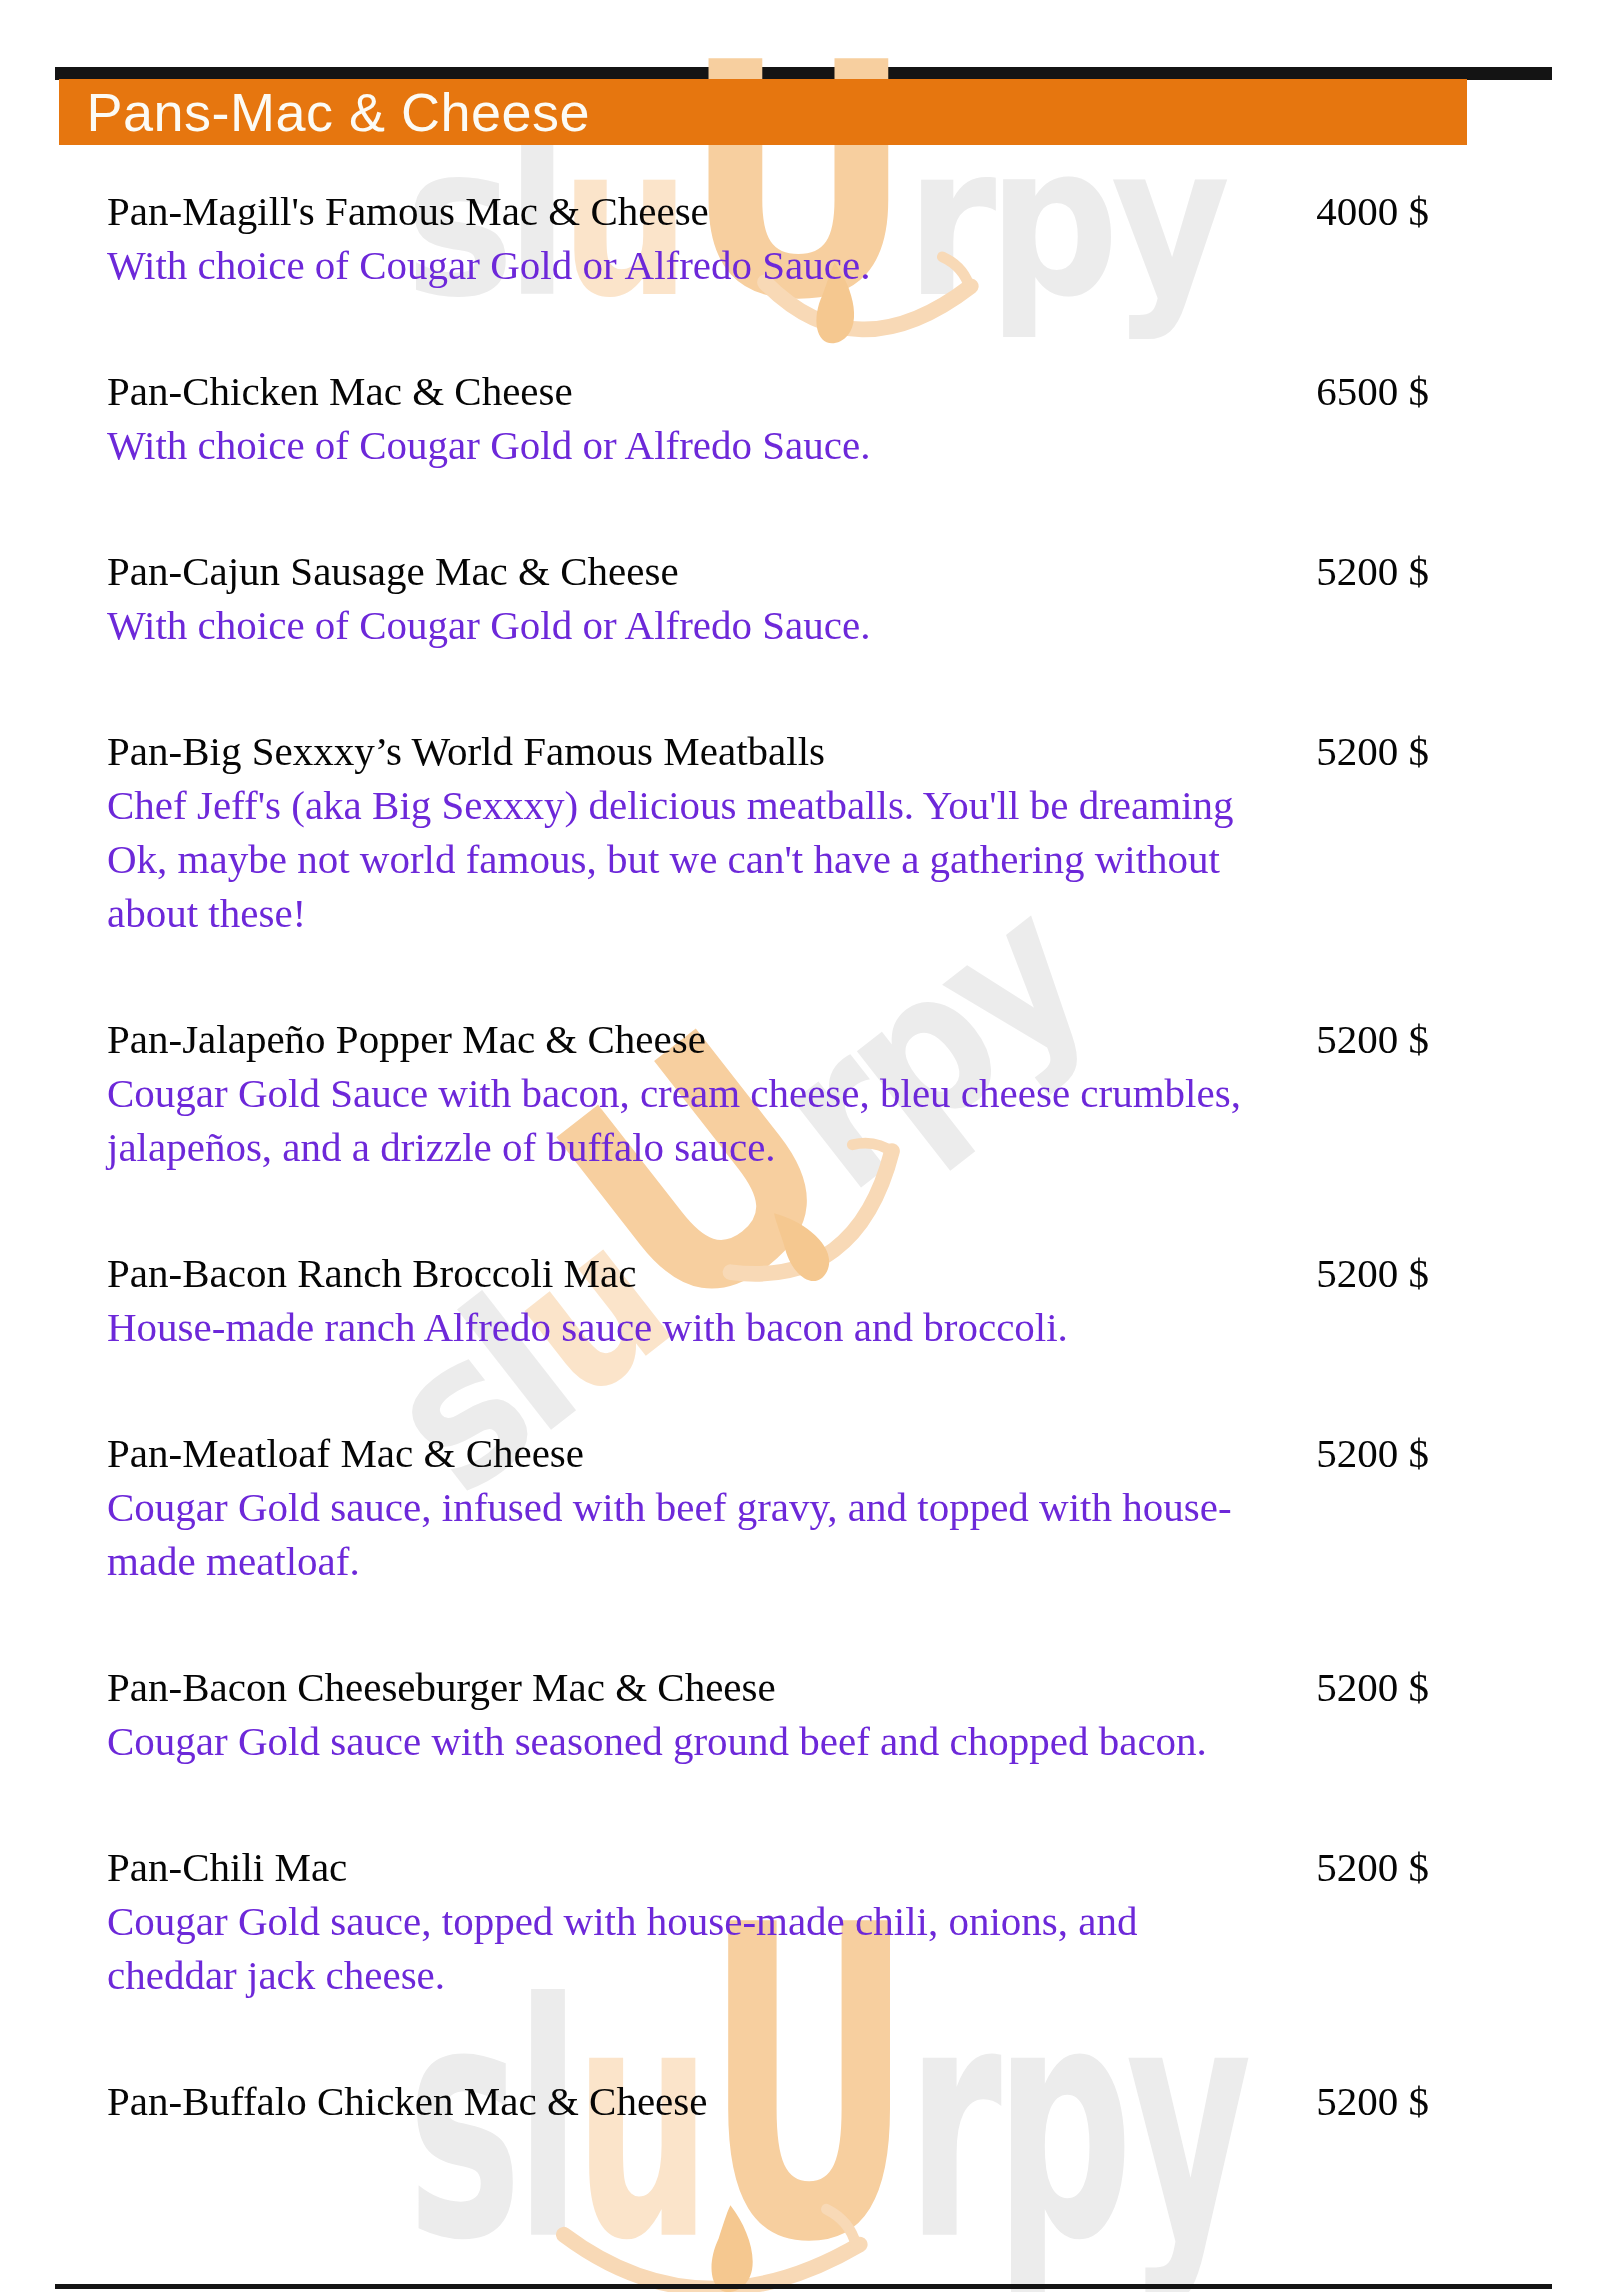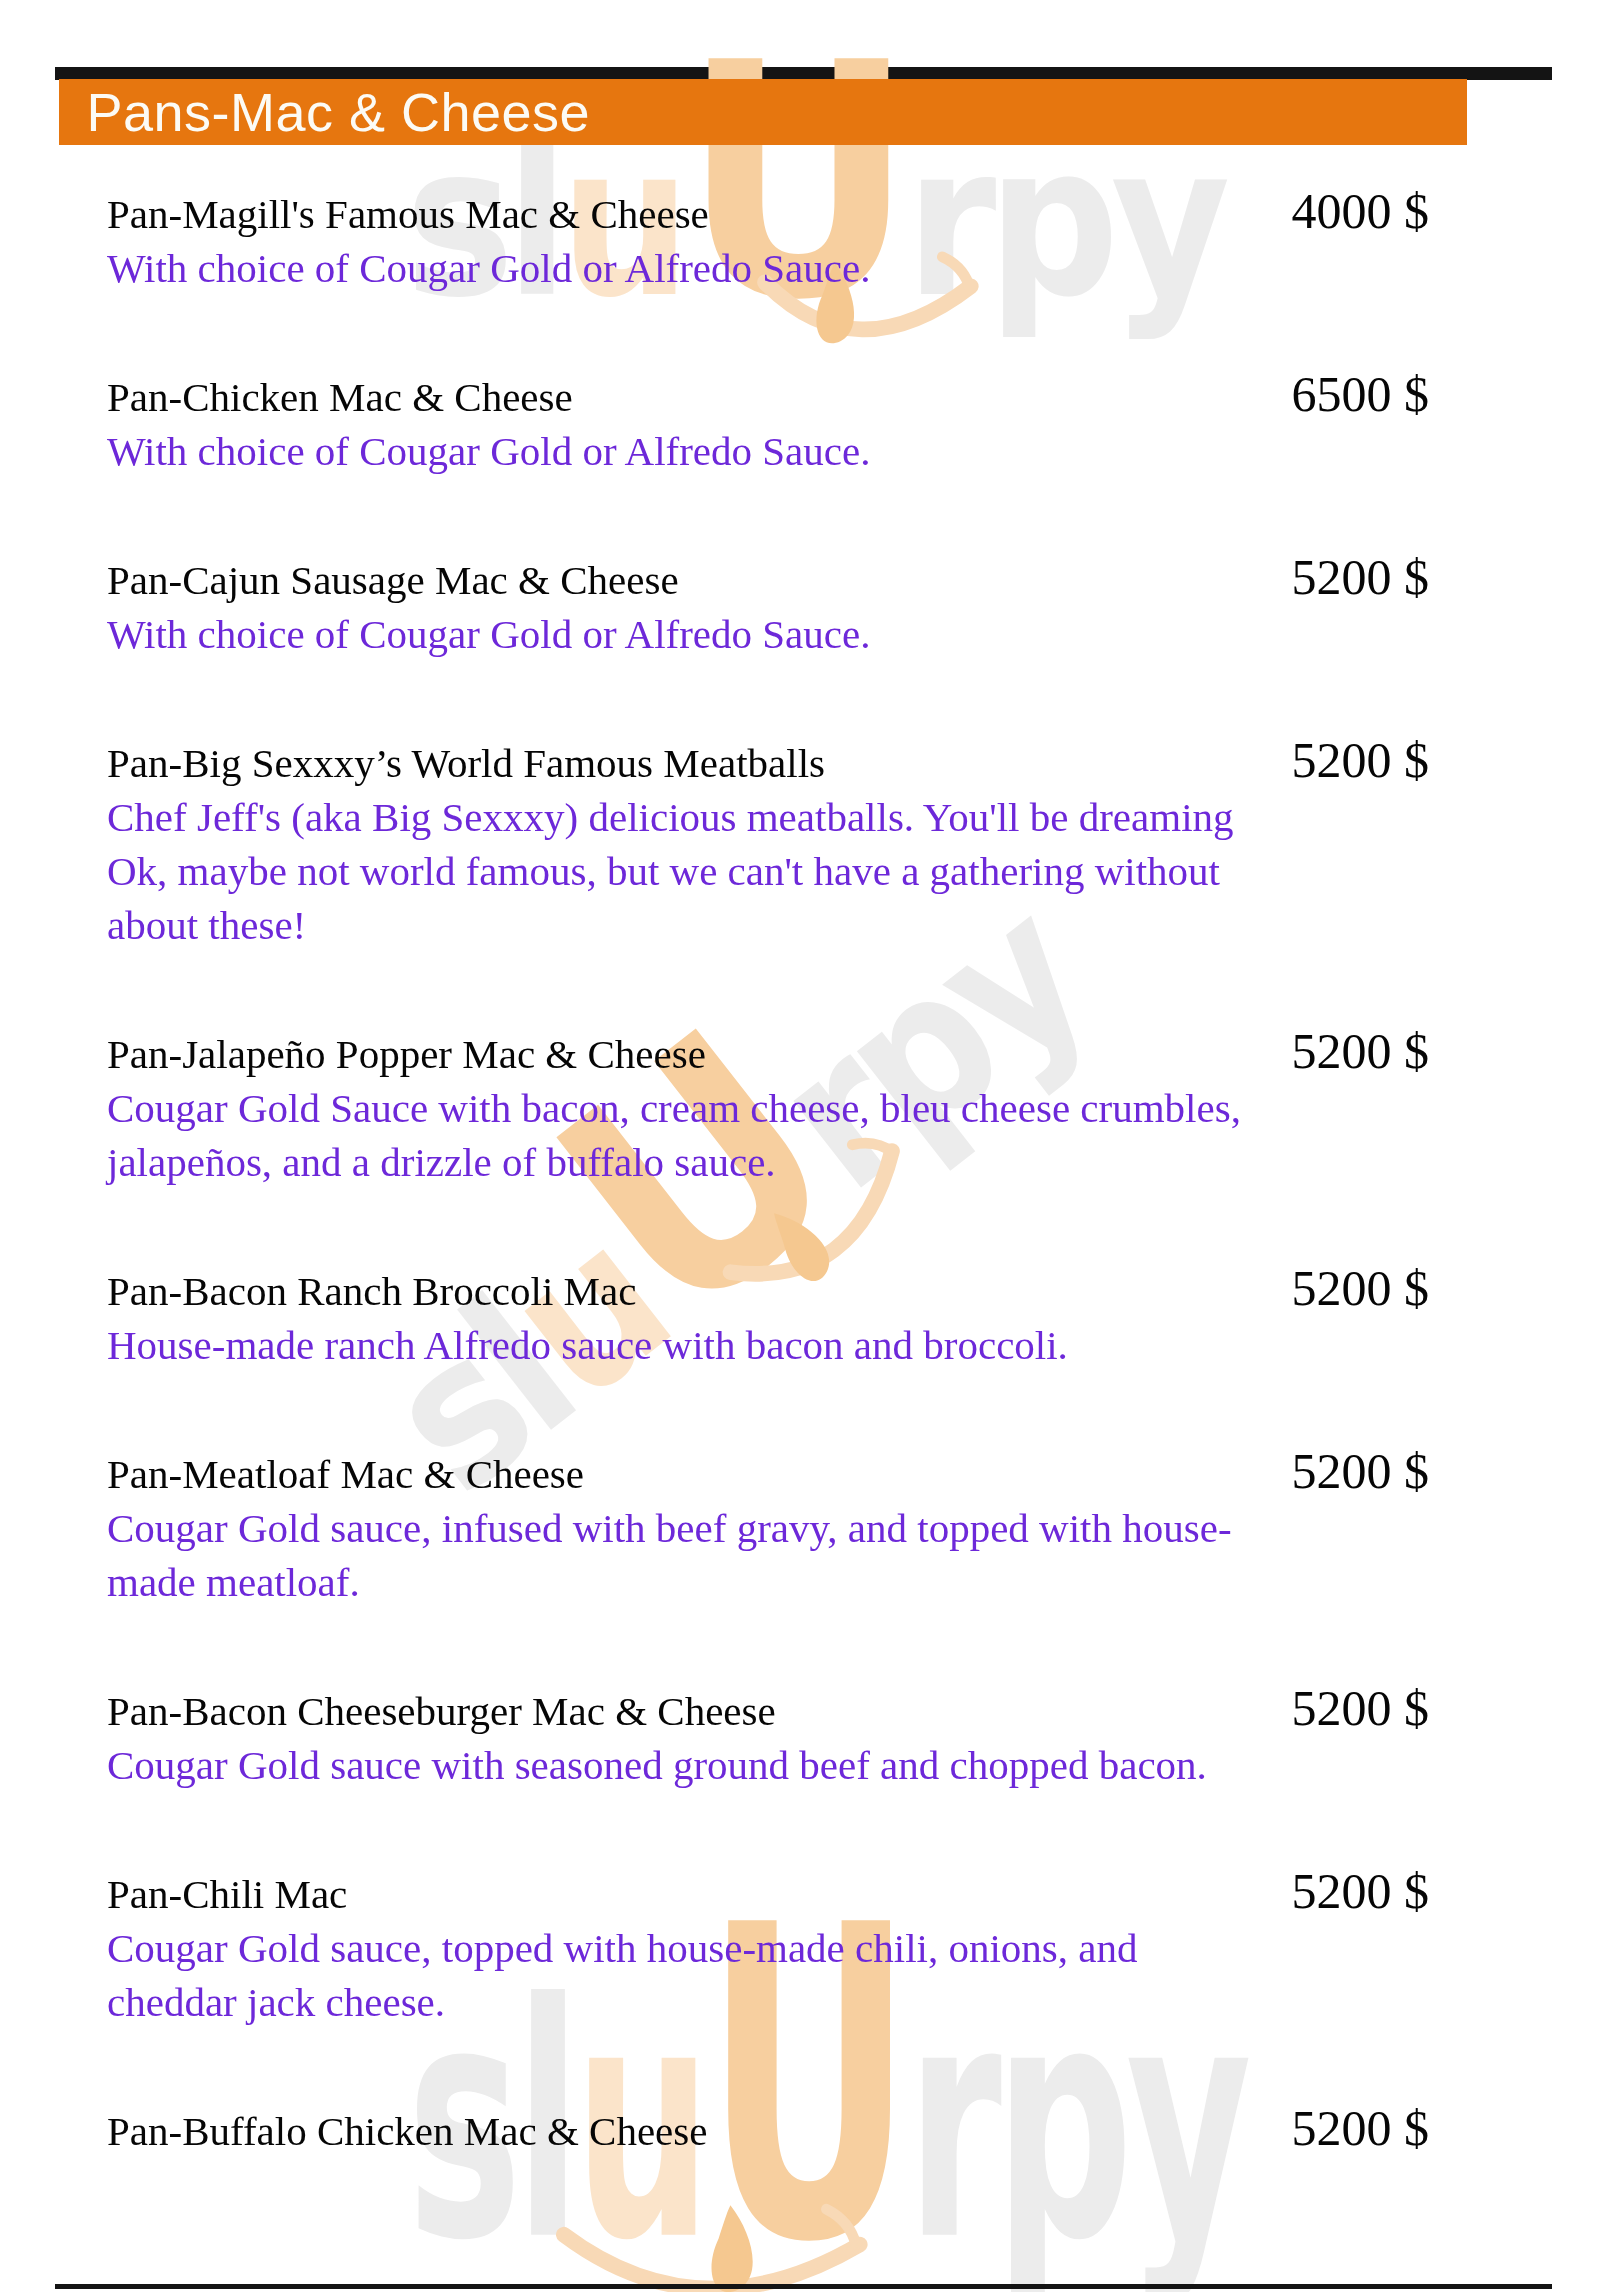--- a/index.html
+++ b/index.html
@@ -44,21 +44,21 @@
     position:absolute;left:62px;top:184px;width:1322px;z-index:4;margin-left:45px;
   }
   .item{margin-bottom:72px;}
   .item-row{
     display:flex;justify-content:space-between;align-items:baseline;
   }
   .item-name{
     font-size:41px;line-height:54px;color:#060606;white-space:nowrap;
   }
   .item-price{
-    font-size:50px;line-height:54px;color:#060606;white-space:nowrap;text-align:right;
+    font-size:41px;line-height:54px;color:#060606;white-space:nowrap;text-align:right;
   }
   .item-desc{font-size:41px;line-height:54px;color:#6d28d9;}
   .desc-line{white-space:nowrap;}
 </style>
 </head>
 <body style="--header-bar: #e6760f; --bar-black: #141414; --wm-gray: #ececec; --wm-peach: #fbe4ca; --wm-orange: #f7cf9f; --wm-smile: #f8d9b6; --wm-tongue: #f5c890;">
 
 <div class="top-black-bar"></div>
 
 <svg class="wm wm-top" width="961" height="451" viewBox="0 0 980 460">

